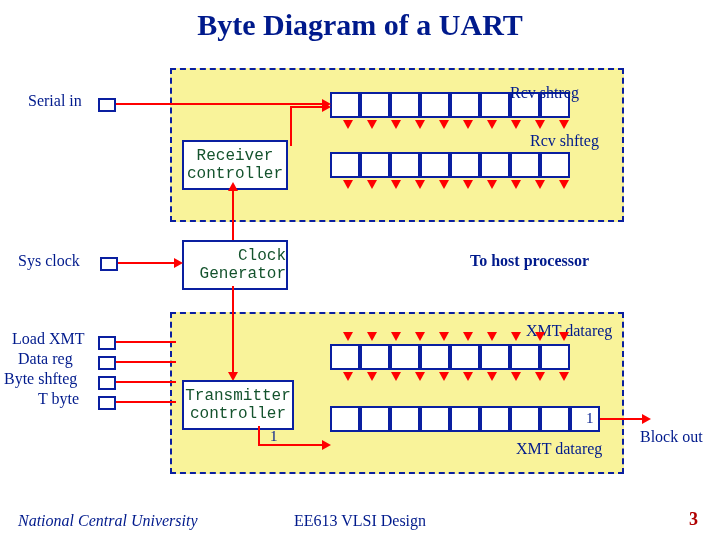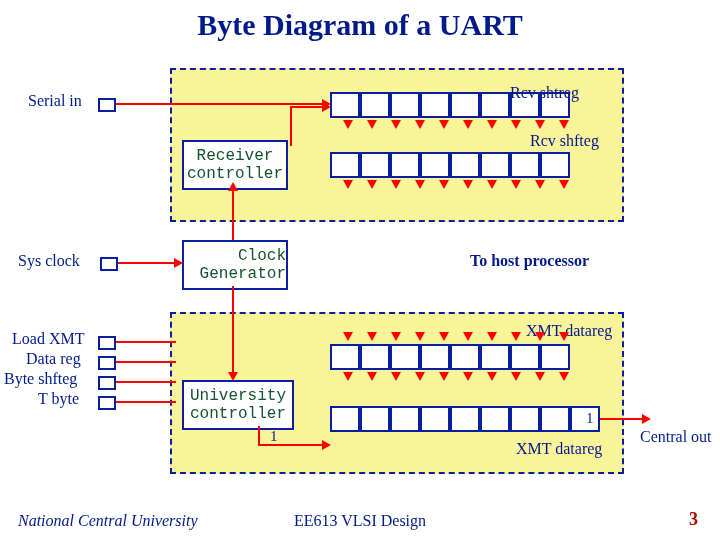--- a/index.html
+++ b/index.html
@@ -166,21 +166,21 @@
   <div class="arrow-d" style="left:228px; top:322px;"></div>
 
   <div class="line v" style="left:290px; top:56px; height:40px;"></div>
   <div class="line h" style="left:290px; top:56px; width:36px;"></div>
   <div class="arrow-r" style="left:322px; top:52px;"></div>
 
   <div class="label" style="left:470px; top:202px; font-weight:bold;">To host processor</div>
 
   <div class="label left-label" style="left:12px; top:280px;">Load XMT</div>
   <div class="pad" style="left:98px; top:286px;"></div>
-  <div class="label left-label" style="left:26px; top:300px;">Data reg</div>
+  <div class="label left-label" style="left:18px; top:300px;">Data reg</div>
   <div class="pad" style="left:98px; top:306px;"></div>
   <div class="label left-label" style="left:4px; top:320px;">Byte shfteg</div>
   <div class="pad" style="left:98px; top:326px;"></div>
   <div class="label left-label" style="left:38px; top:340px;">T byte</div>
   <div class="pad" style="left:98px; top:346px;"></div>
 
   <div class="line h" style="left:116px; top:291px; width:60px;"></div>
   <div class="line h" style="left:116px; top:311px; width:60px;"></div>
   <div class="line h" style="left:116px; top:331px; width:60px;"></div>
   <div class="line h" style="left:116px; top:351px; width:60px;"></div>
@@ -216,21 +216,21 @@
       <div class="arrow-d"></div>
       <div class="arrow-d"></div>
       <div class="arrow-d"></div>
       <div class="arrow-d"></div>
       <div class="arrow-d"></div>
       <div class="arrow-d"></div>
       <div class="arrow-d"></div>
       <div class="arrow-d"></div>
   </div>
 
-  <div class="block" style="left:182px; top:330px; width:108px; height:46px;">University controller</div>
+  <div class="block" style="left:182px; top:330px; width:108px; height:46px;">Transmitter controller</div>
 
   <div class="reg" style="left:330px; top:356px;">
     <div class="cell" style="width:30px;height:26px"></div>
       <div class="cell" style="width:30px;height:26px"></div>
       <div class="cell" style="width:30px;height:26px"></div>
       <div class="cell" style="width:30px;height:26px"></div>
       <div class="cell" style="width:30px;height:26px"></div>
       <div class="cell" style="width:30px;height:26px"></div>
       <div class="cell" style="width:30px;height:26px"></div>
       <div class="cell" style="width:30px;height:26px"></div>
@@ -240,19 +240,19 @@
 
   <div class="label" style="left:516px; top:390px;">XMT datareg</div>
 
   <div class="line v" style="left:258px; top:376px; height:20px;"></div>
   <div class="line h" style="left:258px; top:394px; width:68px;"></div>
   <div class="arrow-r" style="left:322px; top:390px;"></div>
   <div class="one-lbl" style="left:270px; top:378px;">1</div>
 
   <div class="line h" style="left:600px; top:368px; width:46px;"></div>
   <div class="arrow-r" style="left:642px; top:364px;"></div>
-  <div class="label right-label" style="left:640px; top:378px;">Central out</div>
+  <div class="label right-label" style="left:640px; top:378px;">Block out</div>
 
 </div>
 
 <div class="footer-l">National Central University</div>
 <div class="footer-c">EE613 VLSI Design</div>
 <div class="footer-r">3</div>
 
 </body></html>

